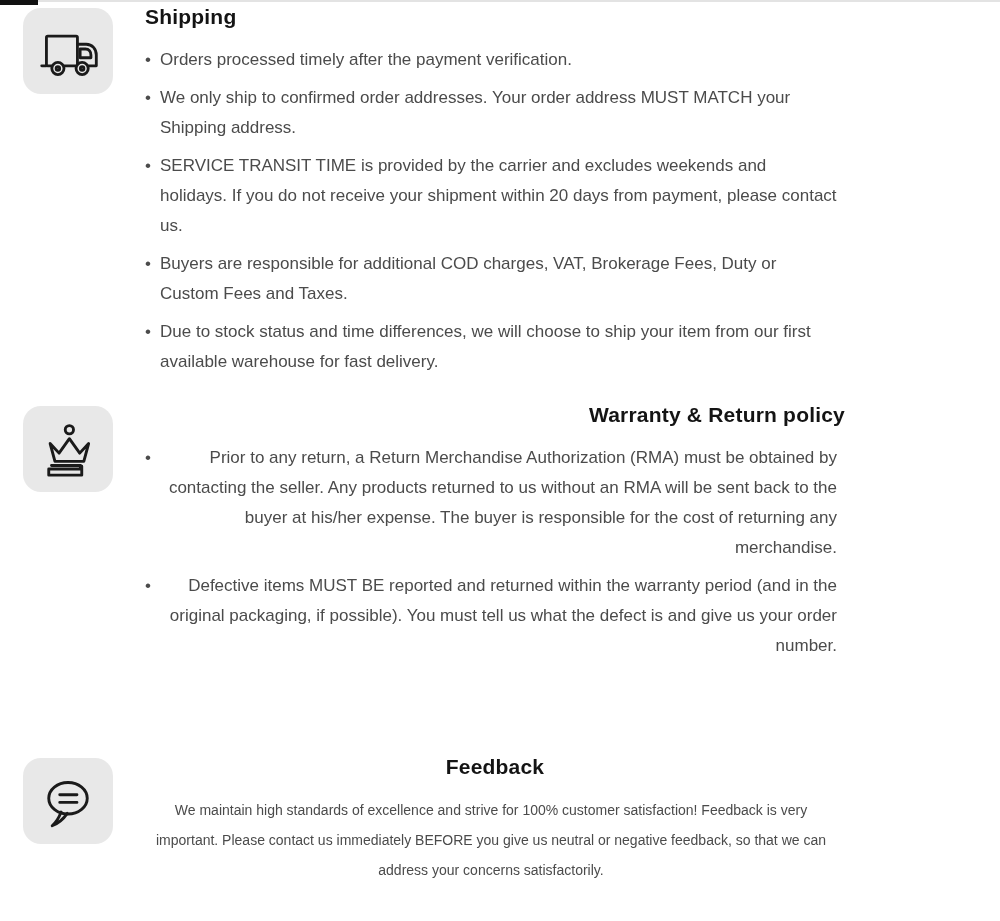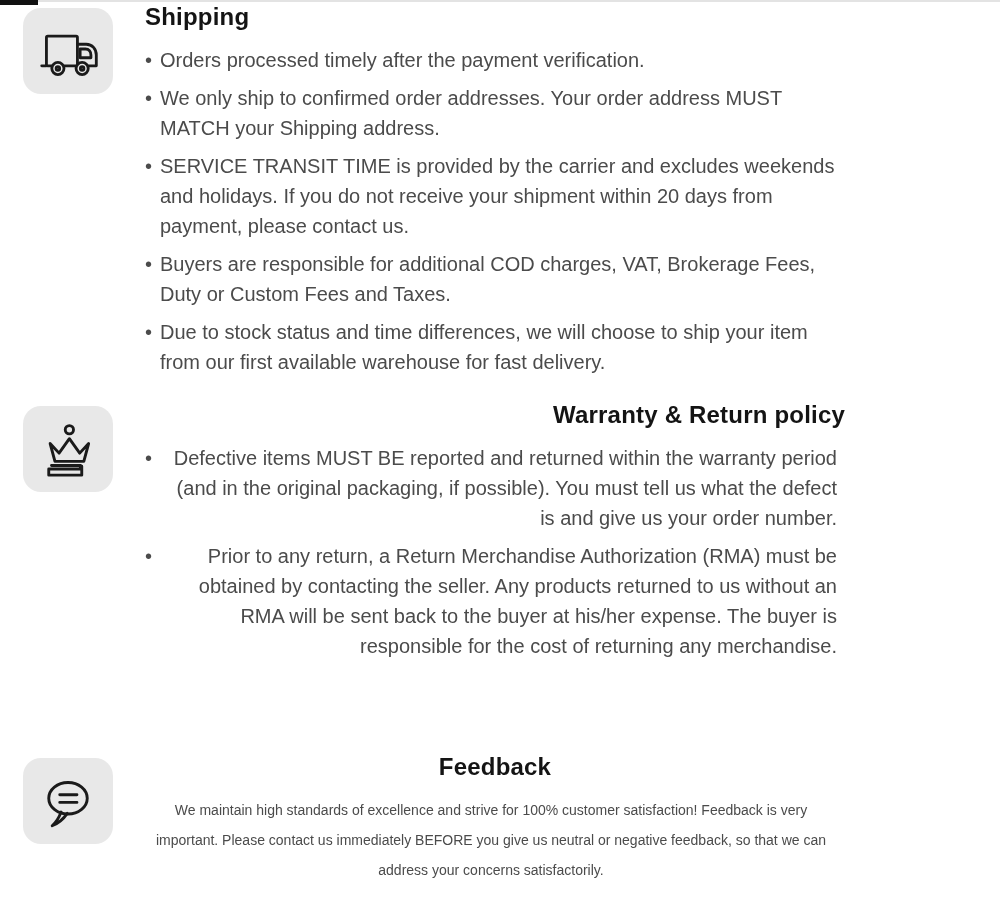--- a/index.html
+++ b/index.html
@@ -47,35 +47,35 @@
     align-items: center;
     justify-content: center;
   }
   .icon-tile svg { display: block; }
 
   .section-body {
     margin-left: 32px;
     width: 700px;
   }
   .section-title {
-    font-size: 24px;
+    font-size: 21px;
     font-weight: 700;
     line-height: 30px;
     color: #141414;
     letter-spacing: 0.2px;
     margin-bottom: 13px;
   }
   .bullet-list {
     list-style: none;
     max-width: 692px;
   }
   .bullet-list li {
     position: relative;
     padding-left: 15px;
-    font-size: 20px;
+    font-size: 17px;
     line-height: 30px;
     color: #4b4b4b;
     margin-bottom: 8px;
   }
   .bullet-list li::before {
     content: "\2022";
     position: absolute;
     left: 0;
     top: 0;
     color: #4b4b4b;
@@ -123,22 +123,22 @@
     <div class="icon-tile">
       <svg width="66" height="64" viewBox="0 0 96 92" fill="none" stroke="#1a1a1a" stroke-width="4.2" stroke-linejoin="round" stroke-linecap="round">
         <circle cx="50" cy="18" r="6"></circle>
         <path d="M22 38 L35 52 L50 31 L65 52 L78 38 L71 64 L29 64 Z"></path>
         <path d="M24 70 h42 v5 h-46 v9 h48 v-13"></path>
       </svg>
     </div>
     <div class="section-body">
       <div class="section-title">Warranty &amp; Return policy</div>
       <ul class="bullet-list">
+        <li>Prior to any return, a Return Merchandise Authorization (RMA) must be obtained by contacting the seller. Any products returned to us without an RMA will be sent back to the buyer at his/her expense. The buyer is responsible for the cost of returning any merchandise.</li>
         <li>Defective items MUST BE reported and returned within the warranty period (and in the original packaging, if possible). You must tell us what the defect is and give us your order number.</li>
-        <li>Prior to any return, a Return Merchandise Authorization (RMA) must be obtained by contacting the seller. Any products returned to us without an RMA will be sent back to the buyer at his/her expense. The buyer is responsible for the cost of returning any merchandise.</li>
       </ul>
     </div>
   </div>
 
   <div class="section section-feedback">
     <div class="icon-tile">
       <svg width="66" height="64" viewBox="0 0 96 92" fill="none" stroke="#1a1a1a" stroke-width="4.2" stroke-linejoin="round" stroke-linecap="round">
         <ellipse cx="48" cy="42" rx="28" ry="23"></ellipse>
         <path d="M36 37 h25 M36 48 h25"></path>
         <path d="M38 62 Q33 75 25 82 Q38 77 47 64"></path>

